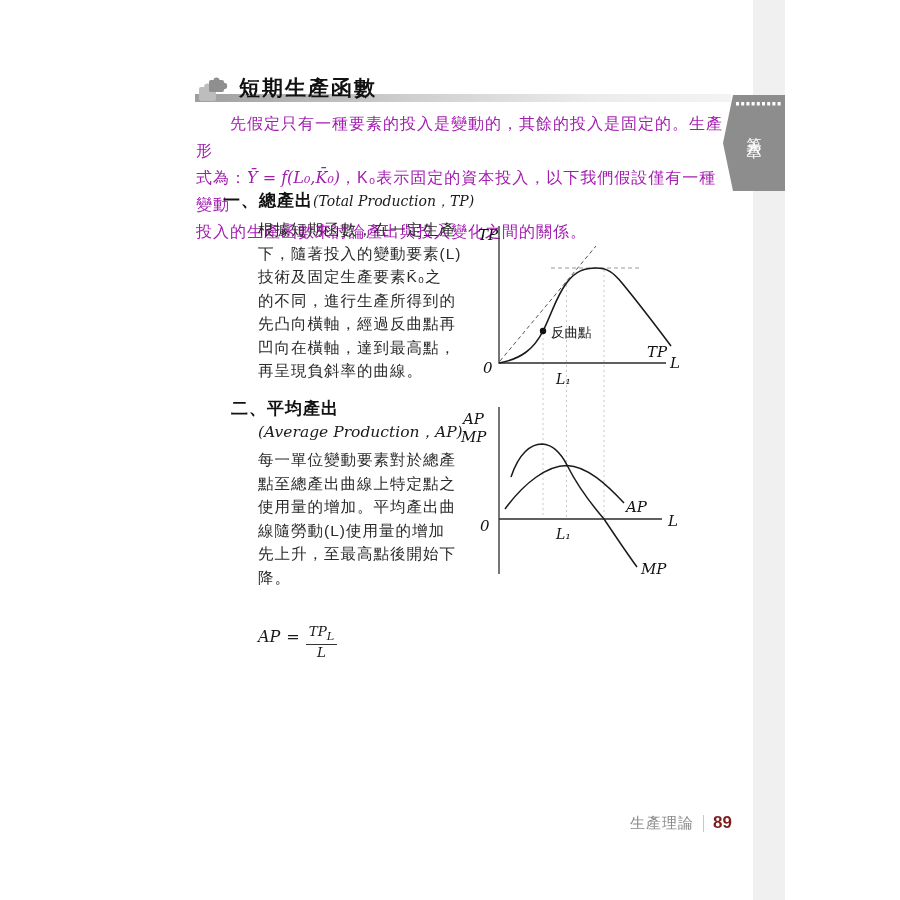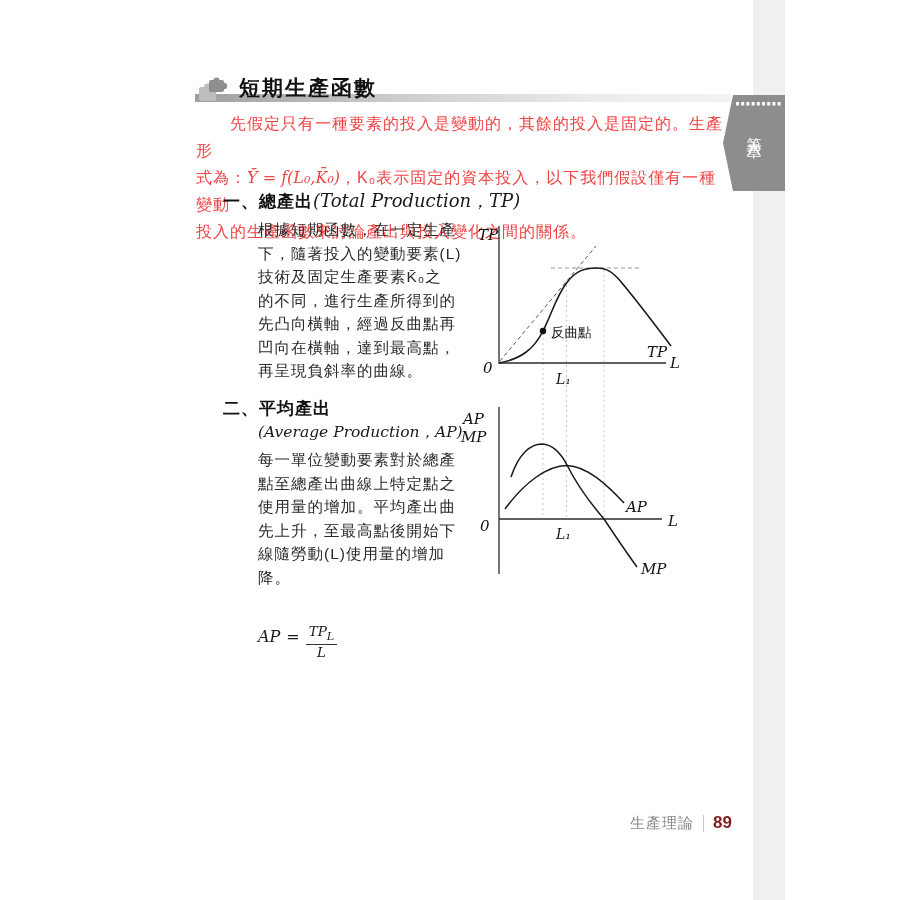--- a/index.html
+++ b/index.html
@@ -13,28 +13,28 @@
     position:absolute;left:23px;top:30px;color:#ffffff;font-size:15px;
     writing-mode:vertical-rl;text-orientation:upright;letter-spacing:3px;line-height:16px;
   }
   .header{position:absolute;left:195px;top:76px;width:536px;height:30px;}
   .header-bar{position:absolute;left:0;top:18px;width:536px;height:8px;
     background:linear-gradient(to right,#9e9e9e,#cfcfcf 40%,#ececec 75%,#f3f3f3);}
   .header-icon{position:absolute;left:2px;top:0px;width:32px;height:28px;}
   .header-title{position:absolute;left:44px;top:-2px;font-size:21px;font-weight:bold;
     letter-spacing:2px;color:#111;}
   .intro{position:absolute;left:196px;top:110px;width:537px;font-size:16px;
-    line-height:27px;letter-spacing:1px;color:#ef4444;}
+    line-height:27px;letter-spacing:1px;color:#a21caf;}
   .indent{text-indent:34px;}
   .math{font-family:"DejaVu Serif","Liberation Serif",serif;font-style:italic;letter-spacing:0;}
   .sec-heading{position:absolute;font-size:17px;font-weight:bold;color:#111;letter-spacing:1px;}
   .h1{left:223px;top:189px;}
-  .h2{left:223px;top:397px;text-align:right;}
+  .h2{left:231px;top:397px;text-align:right;}
   .heading-en{font-family:"DejaVu Serif","Liberation Serif",serif;font-style:italic;
-    font-weight:normal;font-size:18px;letter-spacing:0;color:#1a1a1a;}
+    font-weight:normal;font-size:14px;letter-spacing:0;color:#1a1a1a;}
   .h2-en{position:absolute;left:258px;top:422px;font-size:15.5px;}
   .para{position:absolute;width:215px;font-size:15.5px;line-height:23.5px;
     letter-spacing:1px;color:#2a2a2a;}
   .p1{left:258px;top:218px;}
   .p2{left:258px;top:448px;}
   .formula{position:absolute;left:258px;top:612px;display:flex;align-items:center;gap:6px;
     font-family:"DejaVu Serif","Liberation Serif",serif;font-style:italic;font-size:16px;color:#1a1a1a;}
   .frac{display:inline-flex;flex-direction:column;align-items:center;line-height:1.15;margin-top:12px;}
   .frac .num{display:block;border-bottom:1.2px solid #333;padding:0 3px;font-size:13.5px;}
   .frac .den{display:block;font-size:13.5px;}
@@ -103,22 +103,22 @@
   <div>再呈現負斜率的曲線。</div>
 </div>
 
 <div class="sec-heading h2"><span>二、平均產出</span></div>
 <div class="heading-en h2-en">(Average Production，AP)</div>
 
 <div class="para p2">
   <div>每一單位變動要素對於總產</div>
   <div>點至總產出曲線上特定點之</div>
   <div>使用量的增加。平均產出曲</div>
+  <div>線隨勞動(L)使用量的增加</div>
   <div>先上升，至最高點後開始下</div>
-  <div>線隨勞動(L)使用量的增加</div>
   <div>降。</div>
 </div>
 
 <div class="formula">
   <span>AP</span>
   <span>=</span>
   <span class="frac">
     <span class="num"><span>TP</span><sub>L</sub></span>
     <span class="den">L</span>
   </span>

